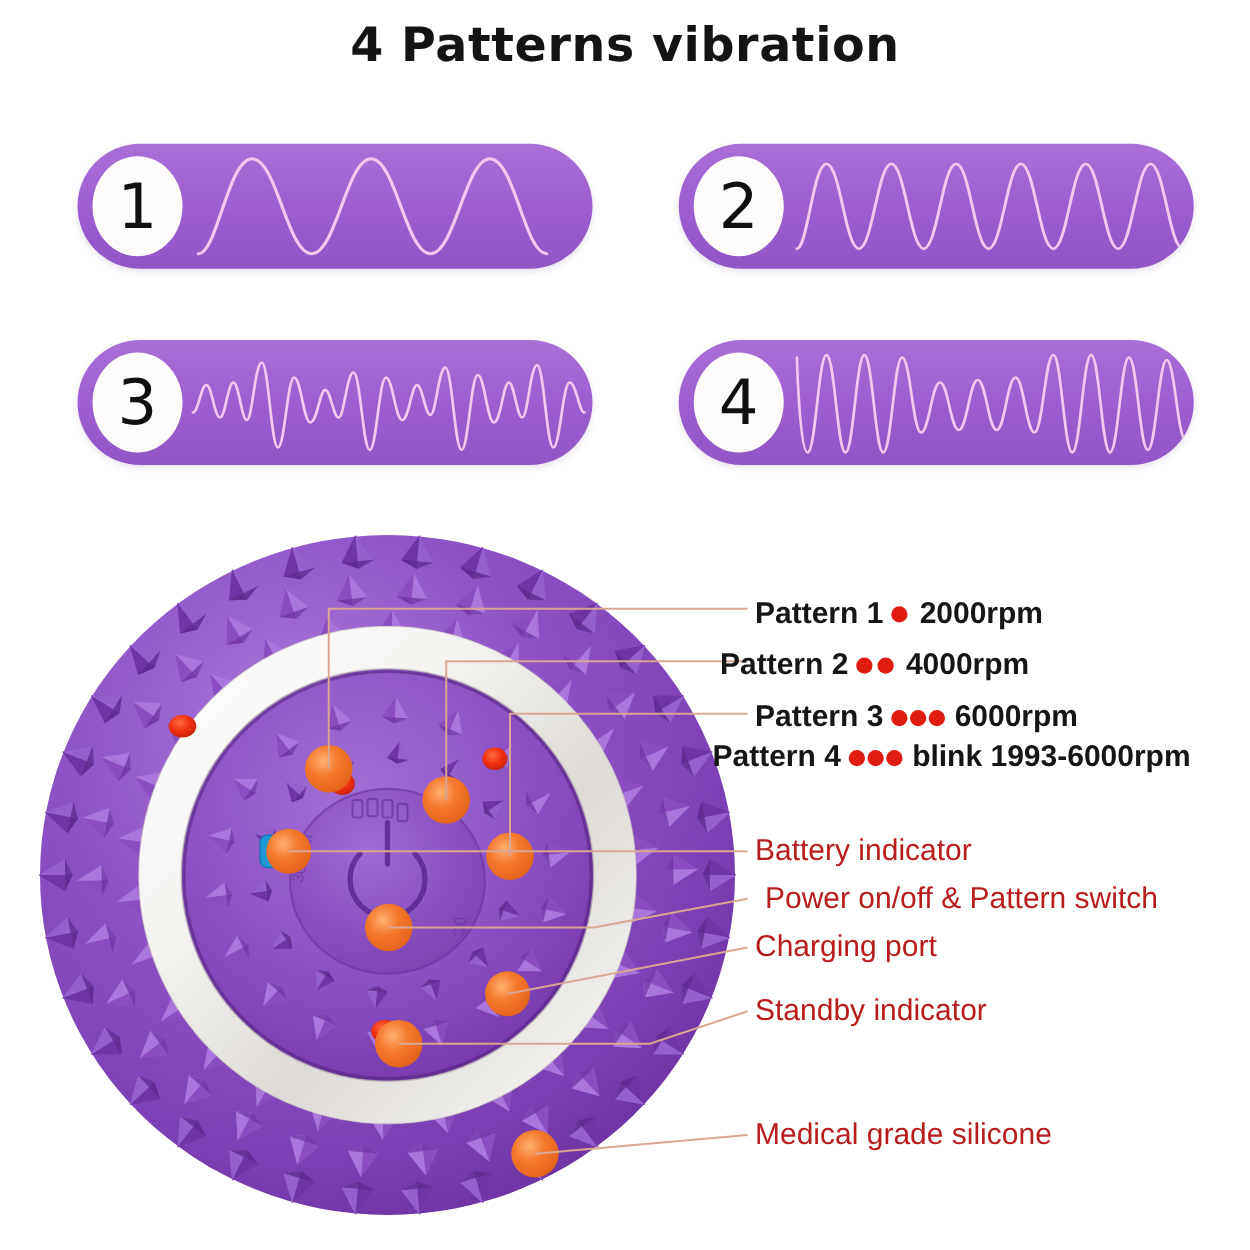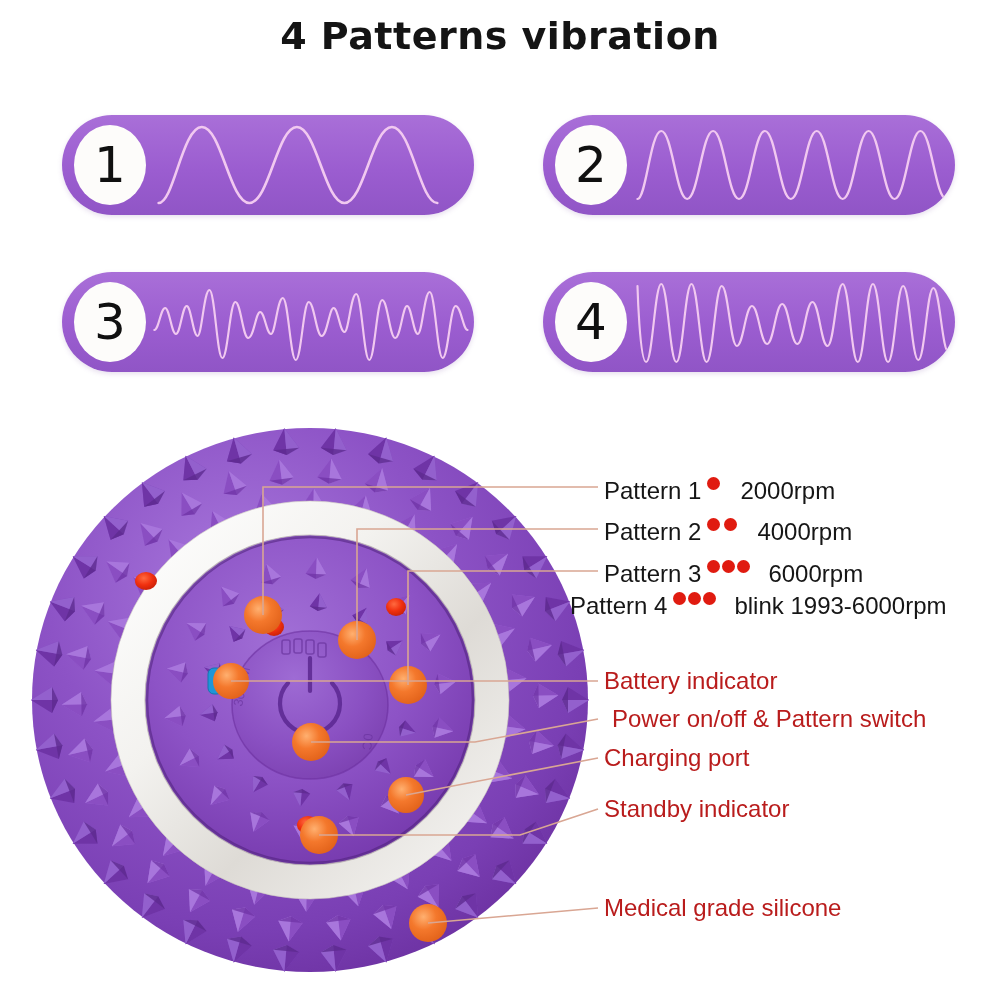--- a/index.html
+++ b/index.html
@@ -82,44 +82,45 @@
     position: absolute;
     left: 0; top: 0;
     width: 1000px; height: 1000px;
     pointer-events: none;
   }
 
   
   .label-row {
     position: absolute;
     display: flex;
-    align-items: flex-start;
+    align-items: center;
     white-space: nowrap;
     font-size: 24px;
     color: #161616;
     font-family: "Liberation Sans", sans-serif;
+    font-weight: bold;
   }
   .label-row .lbl-name { }
   .dots {
     display: inline-flex;
     align-items: center;
     margin: 0 6px;
   }
   .dot {
     width: 13px; height: 13px;
     border-radius: 50%;
     background: #e01b10;
     margin-right: 4px;
     display: inline-block;
   }
   .dots.tight .dot { margin-right: 2px; }
-  .rpm { margin-left: 10px; }
+  .rpm { margin-left: 0; }
 
   #lp1 { left: 604px; top: 477px; }
-  #lp2 { left: 604px; top: 518px; }
+  #lp2 { left: 576px; top: 518px; }
   #lp3 { left: 604px; top: 560px; }
   #lp4 { left: 570px; top: 592px; }
 
   .plain-label {
     position: absolute;
     font-size: 24px;
     color: #b91c1c;
     white-space: nowrap;
     font-family: "Liberation Sans", sans-serif;
   }

